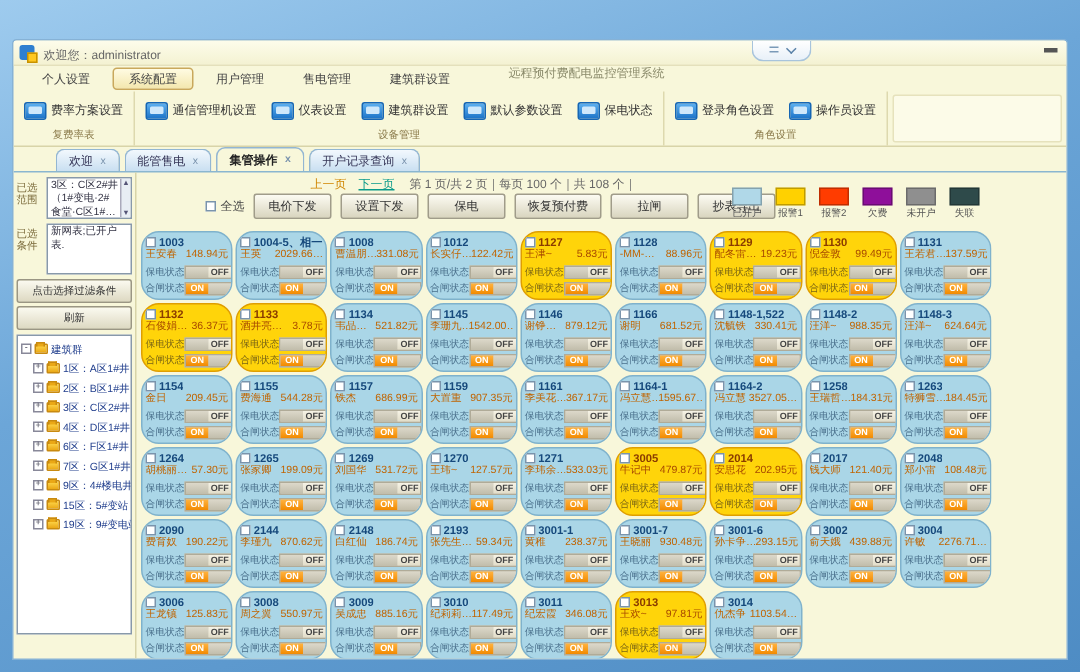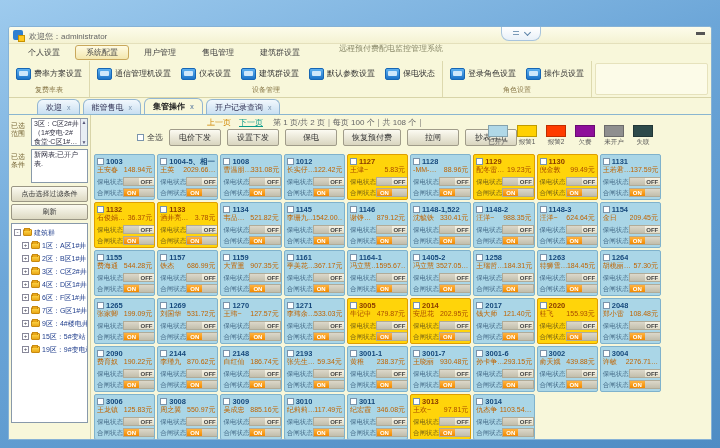--- a/index.html
+++ b/index.html
@@ -74,21 +74,21 @@
   .tbtn{min-width:52px;padding:2px 8px;font-size:8px;color:#333;text-align:center;
         background:linear-gradient(#fcfbf2,#d9d5bf);border:1px solid #a09c8a;border-radius:2px;white-space:nowrap;}
   .legend{position:absolute;right:58px;top:10px;display:flex;gap:9px;}
   .litem{display:flex;flex-direction:column;align-items:center;gap:1px;}
   .lswatch{width:20px;height:12px;border:1px solid rgba(0,0,0,.25);}
   .llabel{font-size:6.5px;color:#555;white-space:nowrap;}
 
   
   .grid{position:absolute;left:3px;top:39px;width:567px;bottom:-8px;display:grid;
         grid-template-columns:repeat(9,1fr);grid-auto-rows:46px;gap:2px;overflow:hidden;}
-  .card{border-radius:2px;padding:1px 2px;overflow:hidden;font-size:7px;line-height:1.2;}
+  .card{border-radius:12px;padding:1px 2px;overflow:hidden;font-size:7px;line-height:1.2;}
   .card.open{background:#aad6e7;border:1px solid #7fb2cc;}
   .card.alarm{background:#ffd40a;border:1px solid #df9e00;}
   .chead{display:flex;align-items:center;gap:2px;height:10px;}
   .cid{font-weight:bold;font-size:7.5px;color:#16497c;white-space:nowrap;overflow:hidden;}
   .card.alarm .cid{color:#8a3c00;}
   .cname{display:flex;justify-content:space-between;height:10px;color:#c06400;}
   .card.alarm .cname{color:#a84a00;}
   .cname span{white-space:nowrap;overflow:hidden;}
   .srow{display:flex;align-items:center;justify-content:space-between;height:11px;}
   .slabel{font-size:6.5px;color:#4a708c;white-space:nowrap;}
@@ -645,20 +645,44 @@
               <span class="slabel">合闸状态</span>
               <span class="toggle">
                 <span class="seg ontxt">ON</span>
                 <span class="seg plain"></span>
               </span>
             </div>
           </div>
           <div class="card open">
             <div class="chead">
               <span class="chk"></span>
+              <span class="cid">1166</span>
+            </div>
+            <div class="cname">
+              <span>谢明</span>
+              <span>681.52元</span>
+            </div>
+            <div class="srow">
+              <span class="slabel">保电状态</span>
+              <span class="toggle">
+                <span class="seg plain"></span>
+                <span class="seg offtxt">OFF</span>
+              </span>
+            </div>
+            <div class="srow">
+              <span class="slabel">合闸状态</span>
+              <span class="toggle">
+                <span class="seg ontxt">ON</span>
+                <span class="seg plain"></span>
+              </span>
+            </div>
+          </div>
+          <div class="card open">
+            <div class="chead">
+              <span class="chk"></span>
               <span class="cid">1148-1,522</span>
             </div>
             <div class="cname">
               <span>沈毓铁</span>
               <span>330.41元</span>
             </div>
             <div class="srow">
               <span class="slabel">保电状态</span>
               <span class="toggle">
                 <span class="seg plain"></span>
@@ -861,21 +885,21 @@
               <span class="slabel">合闸状态</span>
               <span class="toggle">
                 <span class="seg ontxt">ON</span>
                 <span class="seg plain"></span>
               </span>
             </div>
           </div>
           <div class="card open">
             <div class="chead">
               <span class="chk"></span>
-              <span class="cid">1405-2</span>
+              <span class="cid">1164-2</span>
             </div>
             <div class="cname">
               <span>冯立慧</span>
               <span>3527.05…</span>
             </div>
             <div class="srow">
               <span class="slabel">保电状态</span>
               <span class="toggle">
                 <span class="seg plain"></span>
                 <span class="seg offtxt">OFF</span>
@@ -1122,44 +1146,20 @@
               </span>
             </div>
             <div class="srow">
               <span class="slabel">合闸状态</span>
               <span class="toggle">
                 <span class="seg ontxt">ON</span>
                 <span class="seg plain"></span>
               </span>
             </div>
           </div>
-          <div class="card alarm">
-            <div class="chead">
-              <span class="chk"></span>
-              <span class="cid">2020</span>
-            </div>
-            <div class="cname">
-              <span>桂飞</span>
-              <span>155.93元</span>
-            </div>
-            <div class="srow">
-              <span class="slabel">保电状态</span>
-              <span class="toggle">
-                <span class="seg plain"></span>
-                <span class="seg offtxt">OFF</span>
-              </span>
-            </div>
-            <div class="srow">
-              <span class="slabel">合闸状态</span>
-              <span class="toggle">
-                <span class="seg ontxt">ON</span>
-                <span class="seg plain"></span>
-              </span>
-            </div>
-          </div>
           <div class="card open">
             <div class="chead">
               <span class="chk"></span>
               <span class="cid">2048</span>
             </div>
             <div class="cname">
               <span>郑小雷</span>
               <span>108.48元</span>
             </div>
             <div class="srow">

